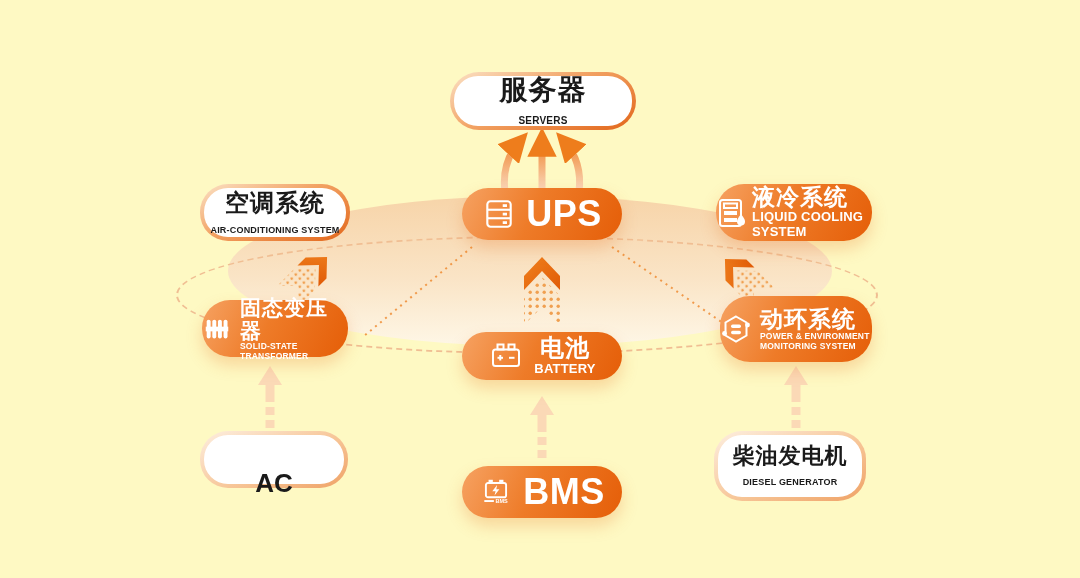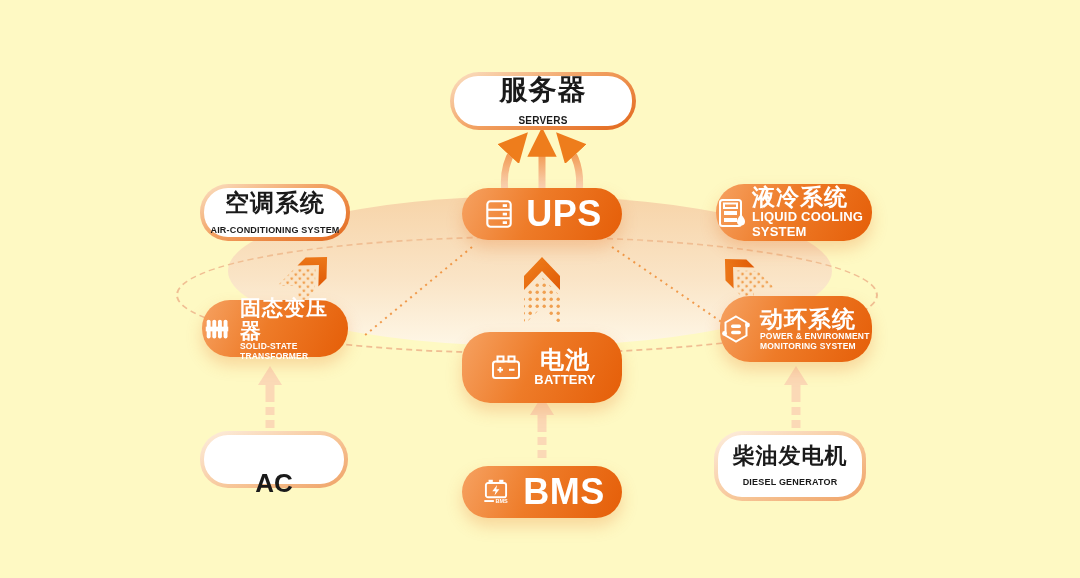--- a/index.html
+++ b/index.html
@@ -165,21 +165,21 @@
       <rect x="17" y="6" width="4.2" height="20" rx="2.1"></rect>
       <rect x="23" y="6" width="4.2" height="20" rx="2.1"></rect>
       <rect x="4" y="13.5" width="24" height="5"></rect>
     </svg>
     <div class="txtcol">
       <div class="zh" style="font-size:21px;">固态变压器</div>
       <div class="en" style="font-size:8.5px;">SOLID-STATE TRANSFORMER</div>
     </div>
   </div>
 
-  <div class="node node-solid" style="left:462px;top:332px;width:160px;height:71px;border-radius:28px;">
+  <div class="node node-solid" style="left:462px;top:332px;width:160px;height:48px;border-radius:28px;">
     <svg class="icon" width="36" height="32" viewBox="0 0 34 32" fill="none" stroke="#fff" stroke-width="2">
       <rect x="4" y="9.5" width="26" height="16.5" rx="2.5"></rect>
       <rect x="8.5" y="4.5" width="6" height="5"></rect>
       <rect x="19.5" y="4.5" width="6" height="5"></rect>
       <line x1="8.5" y1="17.8" x2="14" y2="17.8"></line>
       <line x1="11.25" y1="15" x2="11.25" y2="20.5"></line>
       <line x1="20" y1="17.8" x2="25.5" y2="17.8"></line>
     </svg>
     <div class="txtcol txtcol-center">
       <div class="zh" style="font-size:24px;">电池</div>

